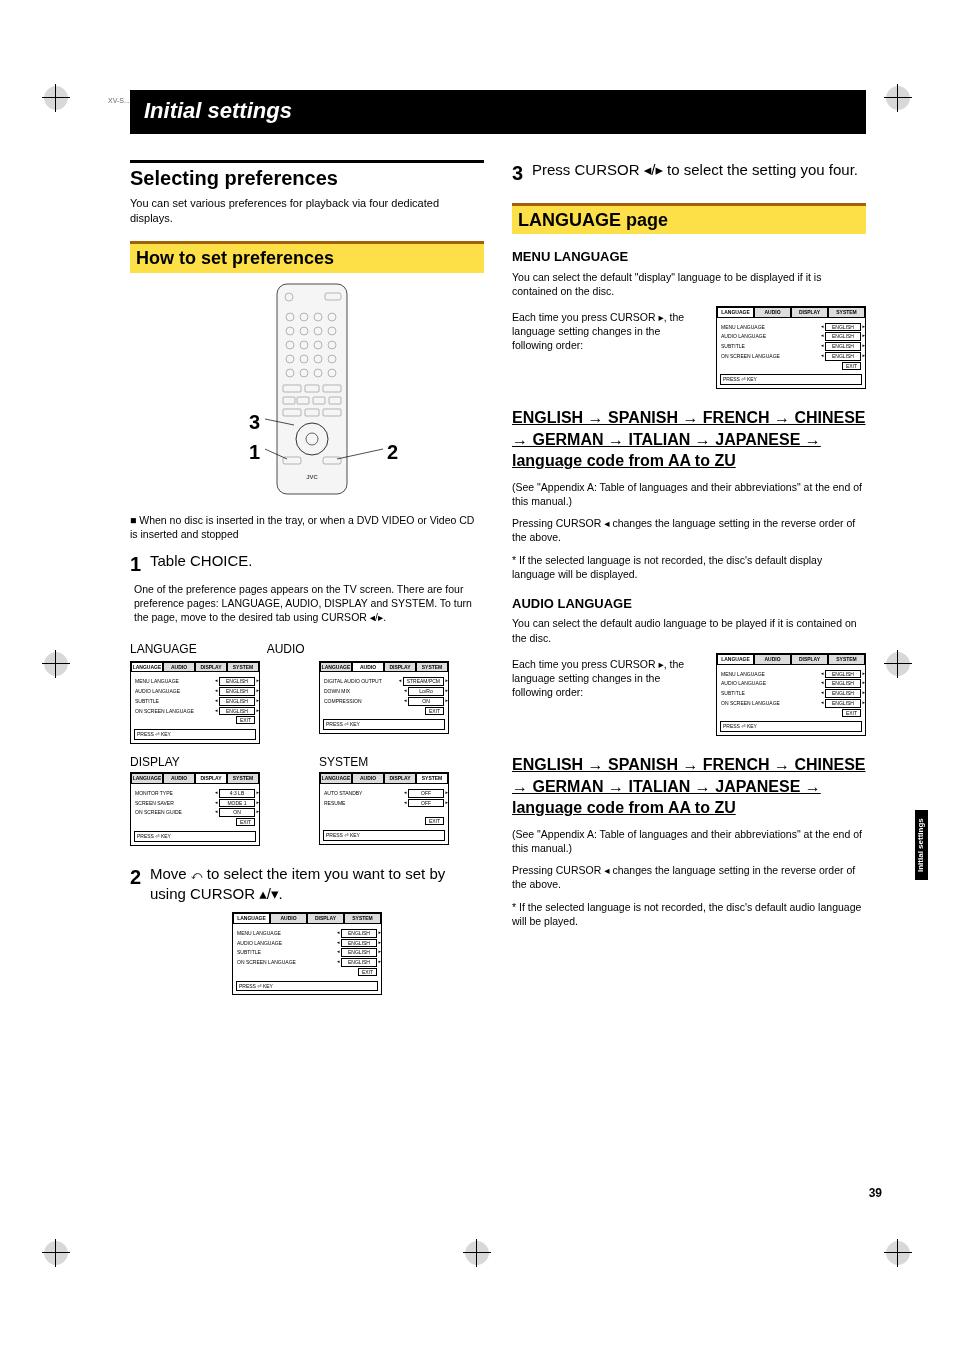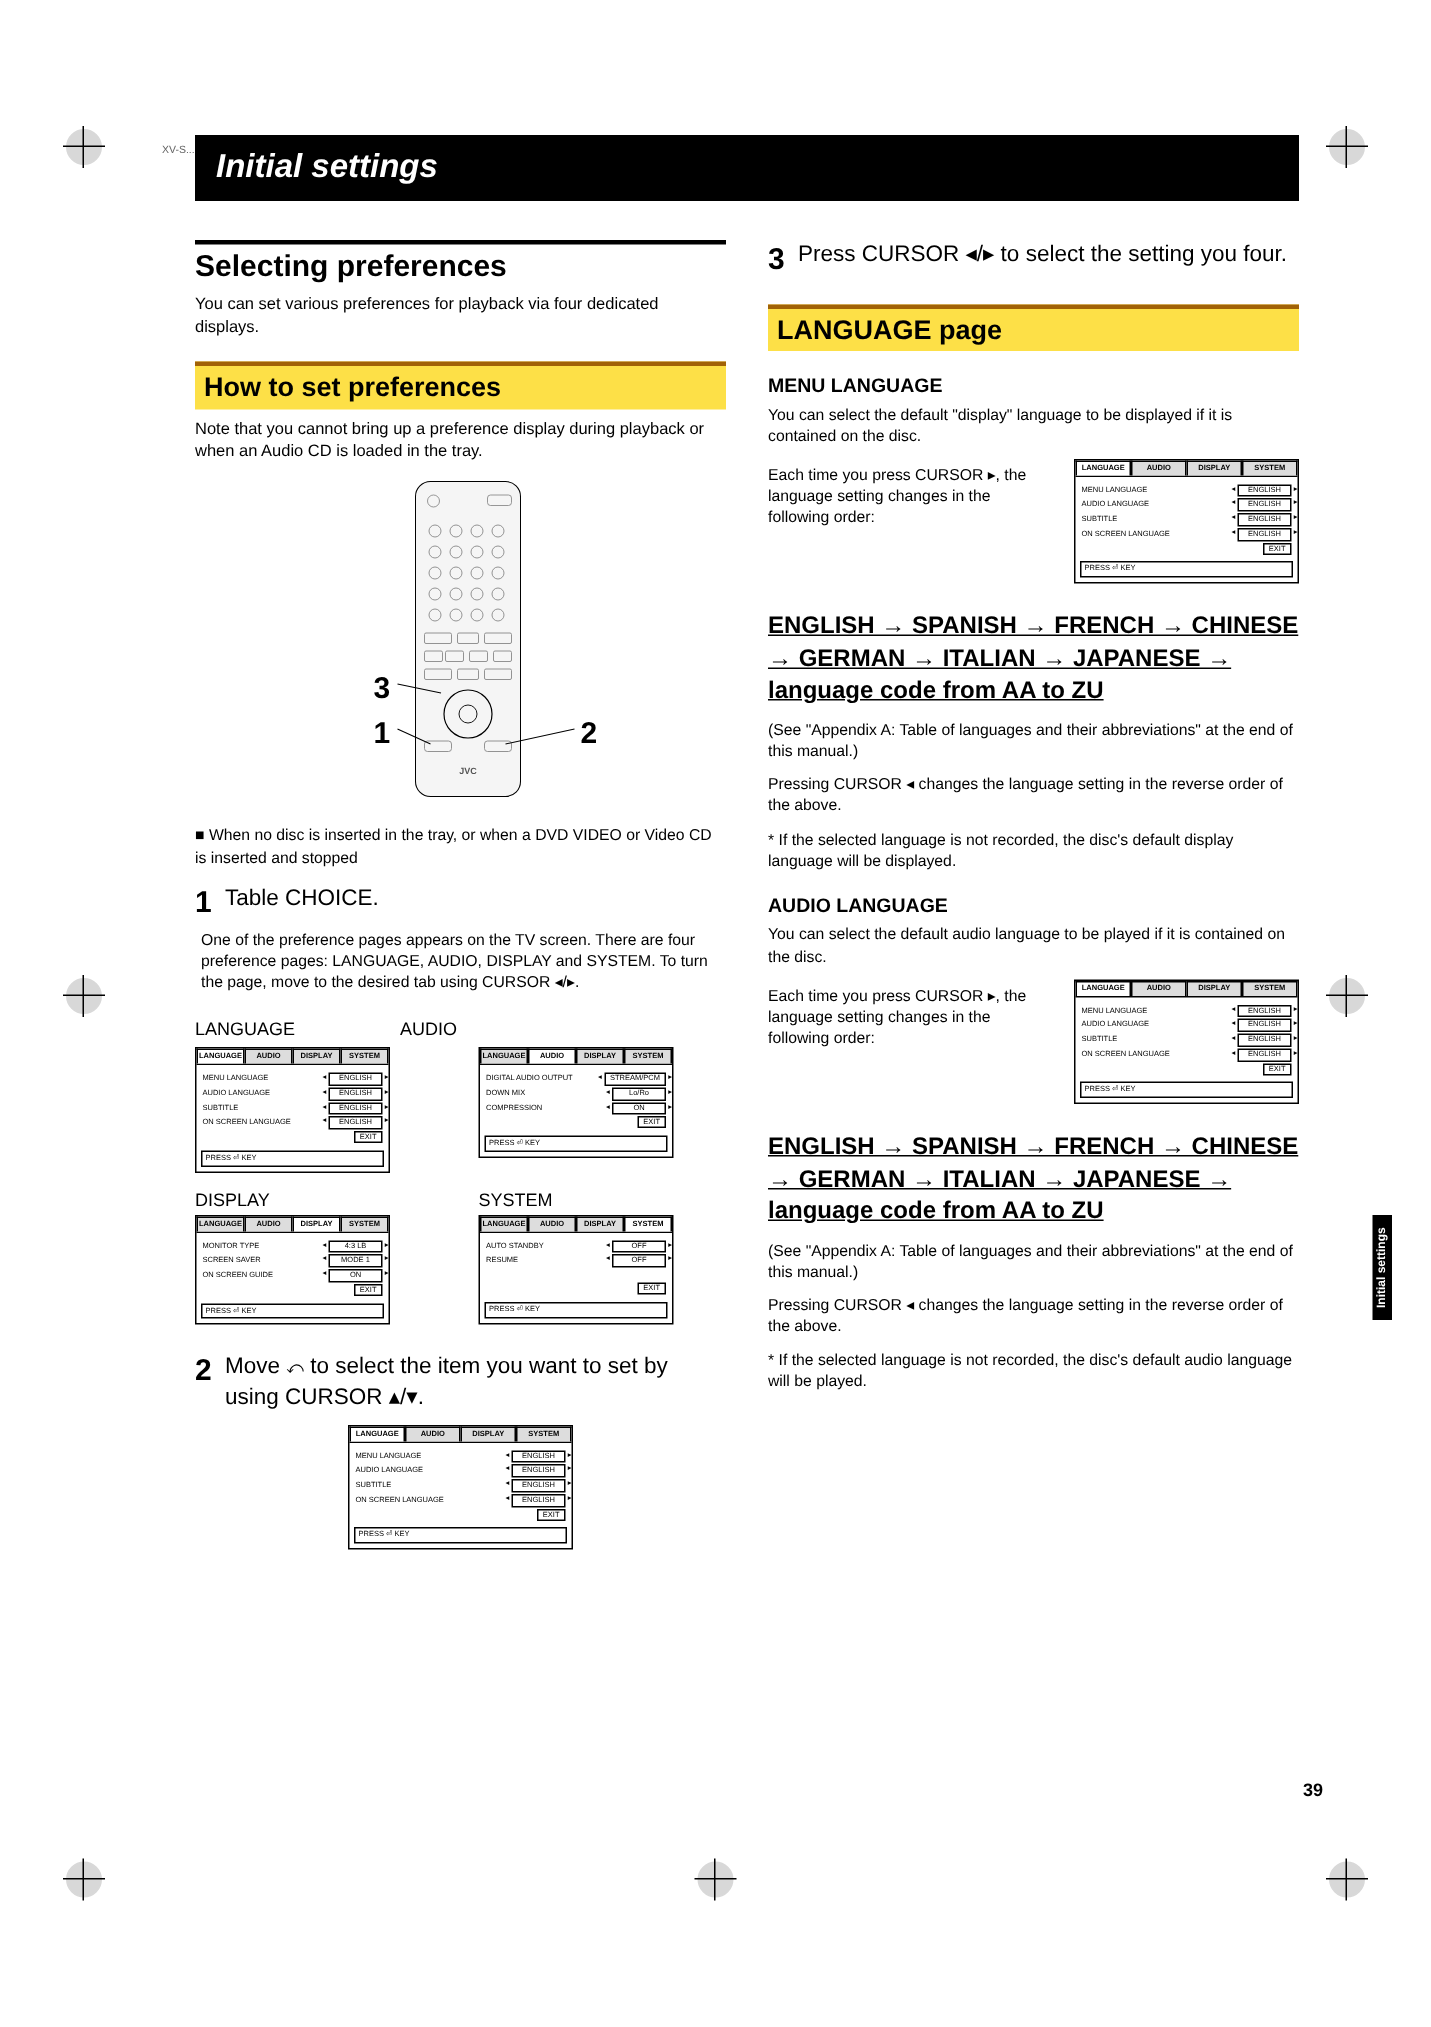--- a/index.html
+++ b/index.html
@@ -259,21 +259,20 @@
     <span>Initial settings</span>
   </div>
 
   <div class="columns">
 
     <div class="col">
       <h1 class="section">Selecting preferences</h1>
       <p>You can set various preferences for playback via four dedicated displays.</p>
 
       <h2 class="sub">How to set preferences</h2>
-      <p>Note that you cannot bring up a preference display during playback or when an Audio CD is loaded in the tray.</p>
 
       <div class="remote-labels" style="height:230px;">
         <div class="lbl" style="left:52px; top:130px;">3</div>
         <div class="lbl" style="left:52px; top:160px;">1</div>
         <div class="lbl" style="left:190px; top:160px;">2</div>
         <svg width="220" height="230">
           <rect x="80" y="5" rx="10" ry="10" width="70" height="210" fill="#f5f5f5" stroke="#000" stroke-width="0.7"></rect>
 
           <circle cx="92" cy="18" r="4" fill="none" stroke="#777" stroke-width="0.5"></circle>
           <rect x="128" y="14" width="16" height="7" rx="2" fill="none" stroke="#777" stroke-width="0.5"></rect>

